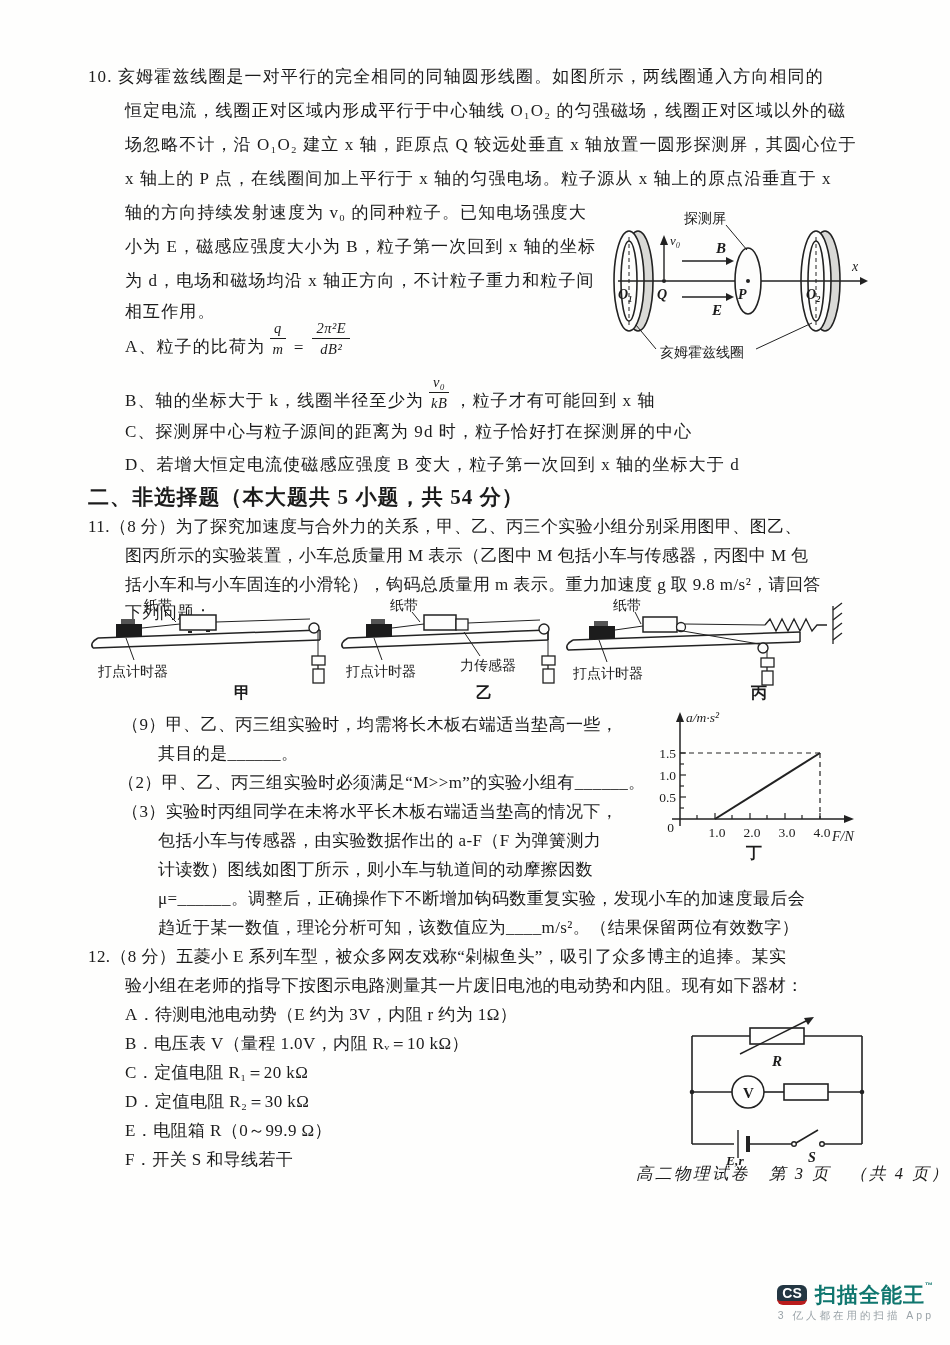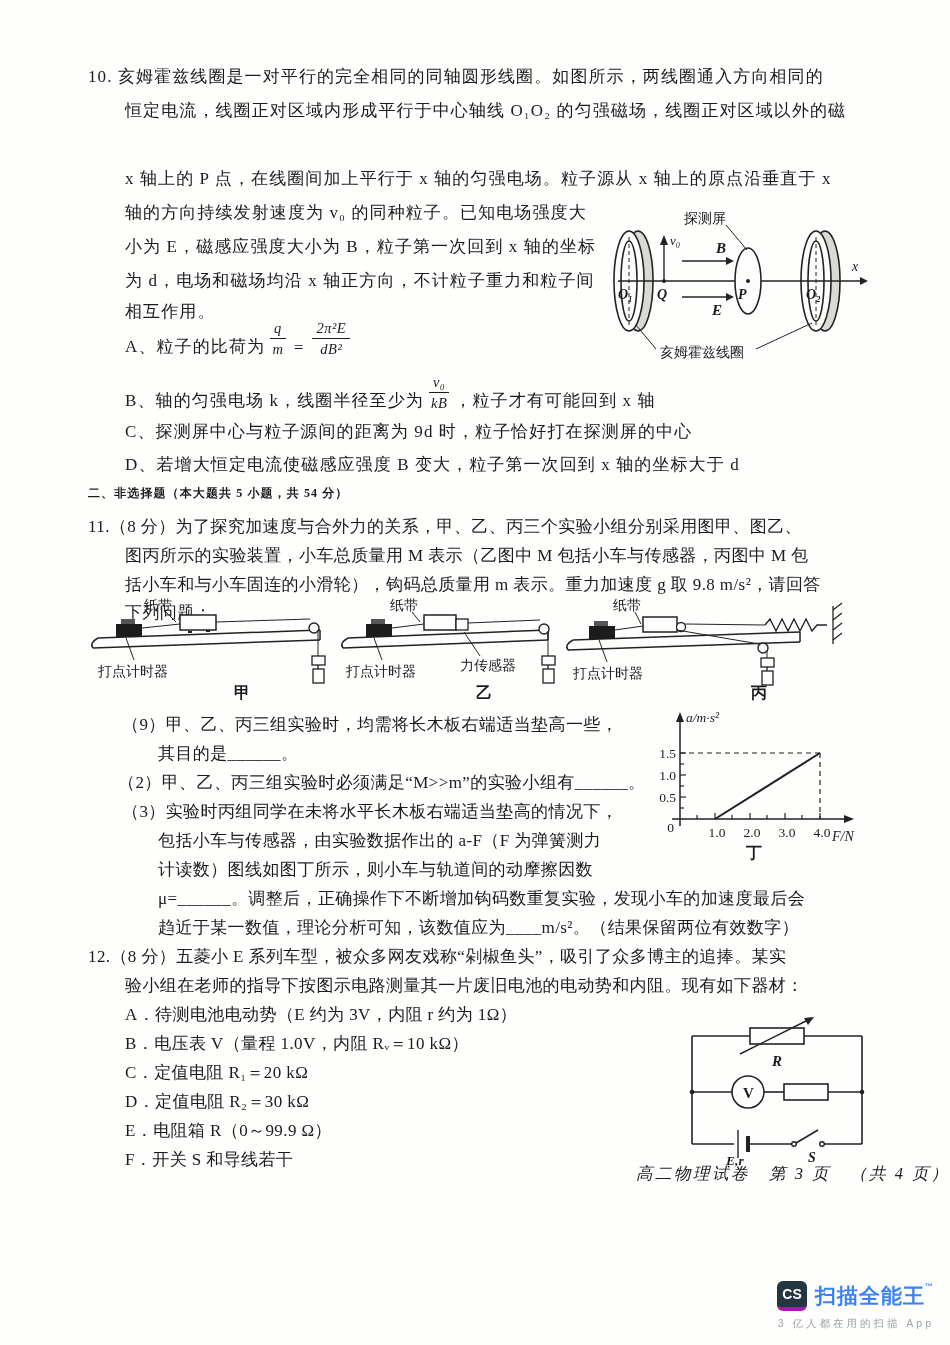--- a/index.html
+++ b/index.html
@@ -12,35 +12,36 @@
   .frac{display:inline-block;vertical-align:middle;text-align:center;font-style:italic;
         font-size:14.5px;line-height:1.15;margin:0 5px;letter-spacing:0.5px;}
   .frac .n{display:block;border-bottom:1.4px solid #1b1b1b;padding:0 4px 2px;}
   .frac .d{display:block;padding-top:2px;}
   .eq{margin:0 2px;font-style:italic;}
   svg text{font-family:"Liberation Serif","DejaVu Serif",serif;fill:#1b1b1b;}
   .footer{position:absolute;top:1163px;left:0;width:950px;text-align:right;
           font-size:16.5px;font-style:italic;letter-spacing:2.5px;}
   .wm{position:absolute;top:1281px;right:16px;font-family:"Liberation Sans","DejaVu Sans",sans-serif;}
   .wm-row{display:flex;align-items:center;justify-content:flex-end;gap:8px;}
-  .wm-logo{width:30px;height:30px;background:#233642;border-radius:6px;position:relative;
+  .wm-logo{width:30px;height:20px;background:#233642;border-radius:6px;position:relative;
            display:flex;align-items:center;justify-content:center;box-sizing:border-box;
-           border-bottom:4px solid #a21caf;}
+           border-bottom:4px solid #b91c1c;}
   .wm-logo span{color:#fff;font-weight:700;font-size:14px;letter-spacing:0;}
-  .wm-name{font-size:21px;font-weight:700;color:#3b82f6;letter-spacing:1px;}
+  .wm-name{font-size:21px;font-weight:700;color:#0f766e;letter-spacing:1px;}
   .wm-name sup{font-size:8px;vertical-align:top;}
-  .wm-tagline{margin-top:6px;text-align:right;font-size:10.5px;color:#9aa3a8;letter-spacing:3px;}
+  .wm-tagline{text-align:right;font-size:10.5px;color:#9aa3a8;letter-spacing:3px;}
 </style>
 </head>
 <body>
 
 <div class="page">
 
   <div class="t" style="left:88px;top:68px">10. 亥姆霍兹线圈是一对平行的完全相同的同轴圆形线圈。如图所示，两线圈通入方向相同的</div>
   <div class="t" style="left:125px;top:102px">恒定电流，线圈正对区域内形成平行于中心轴线 O₁O₂ 的匀强磁场，线圈正对区域以外的磁</div>
+  <div class="t" style="left:125px;top:136px">场忽略不计，沿 O₁O₂ 建立 x 轴，距原点 Q 较远处垂直 x 轴放置一圆形探测屏，其圆心位于</div>
   <div class="t" style="left:125px;top:170px">x 轴上的 P 点，在线圈间加上平行于 x 轴的匀强电场。粒子源从 x 轴上的原点沿垂直于 x</div>
   <div class="t" style="left:125px;top:238px">小为 E，磁感应强度大小为 B，粒子第一次回到 x 轴的坐标</div>
   <div class="t" style="left:125px;top:204px">轴的方向持续发射速度为 v₀ 的同种粒子。已知电场强度大</div>
   <div class="t" style="left:125px;top:272px">为 d，电场和磁场均沿 x 轴正方向，不计粒子重力和粒子间</div>
   <div class="t" style="left:125px;top:303px">相互作用。</div>
 
   <svg style="position:absolute;left:598px;top:203px" width="272" height="160" viewBox="0 0 272 160">
     <g stroke="#222" fill="none" stroke-width="1.6">
       <ellipse cx="40" cy="78" rx="15" ry="50" fill="#d9d9d6"></ellipse>
       <ellipse cx="31" cy="78" rx="15" ry="50" fill="#fdfdfc"></ellipse>
@@ -96,31 +97,31 @@
         <span class="n">q</span>
         <span class="d">m</span>
       </span>
     <span class="eq">=</span>
     <span class="frac">
         <span class="n">2π²E</span>
         <span class="d">dB²</span>
       </span>
   </div>
   <div class="optrow" style="left:125px;top:366px;height:46px">
-    <span>B、轴的匀强电场 k，线圈半径至少为</span>
+    <span>B、轴的坐标大于 k，线圈半径至少为</span>
     <span class="frac">
         <span class="n">v₀</span>
         <span class="d">kB</span>
       </span>
     <span>，粒子才有可能回到 x 轴</span>
   </div>
   <div class="t" style="left:125px;top:423px">C、探测屏中心与粒子源间的距离为 9d 时，粒子恰好打在探测屏的中心</div>
   <div class="t" style="left:125px;top:456px">D、若增大恒定电流使磁感应强度 B 变大，粒子第一次回到 x 轴的坐标大于 d</div>
 
-  <div class="t bold" style="left:88px;top:487px;font-size:12px">二、非选择题（本大题共 5 小题，共 54 分）</div>
+  <div class="t bold" style="left:88px;top:487px;font-size:21px">二、非选择题（本大题共 5 小题，共 54 分）</div>
 
   <div class="t tight" style="left:88px;top:518px">11.（8 分）为了探究加速度与合外力的关系，甲、乙、丙三个实验小组分别采用图甲、图乙、</div>
   <div class="t tight" style="left:125px;top:547px">图丙所示的实验装置，小车总质量用 M 表示（乙图中 M 包括小车与传感器，丙图中 M 包</div>
   <div class="t tight" style="left:125px;top:576px">括小车和与小车固连的小滑轮），钩码总质量用 m 表示。重力加速度 g 取 9.8 m/s²，请回答</div>
   <div class="t tight" style="left:125px;top:604px">下列问题：</div>
 
   <svg style="position:absolute;left:88px;top:598px" width="250" height="112" viewBox="0 0 250 112">
     <g stroke="#222" fill="none" stroke-width="1.5">
       <path d="M10,40 L232,32"></path>
         <path d="M5,50 L232,42"></path>

